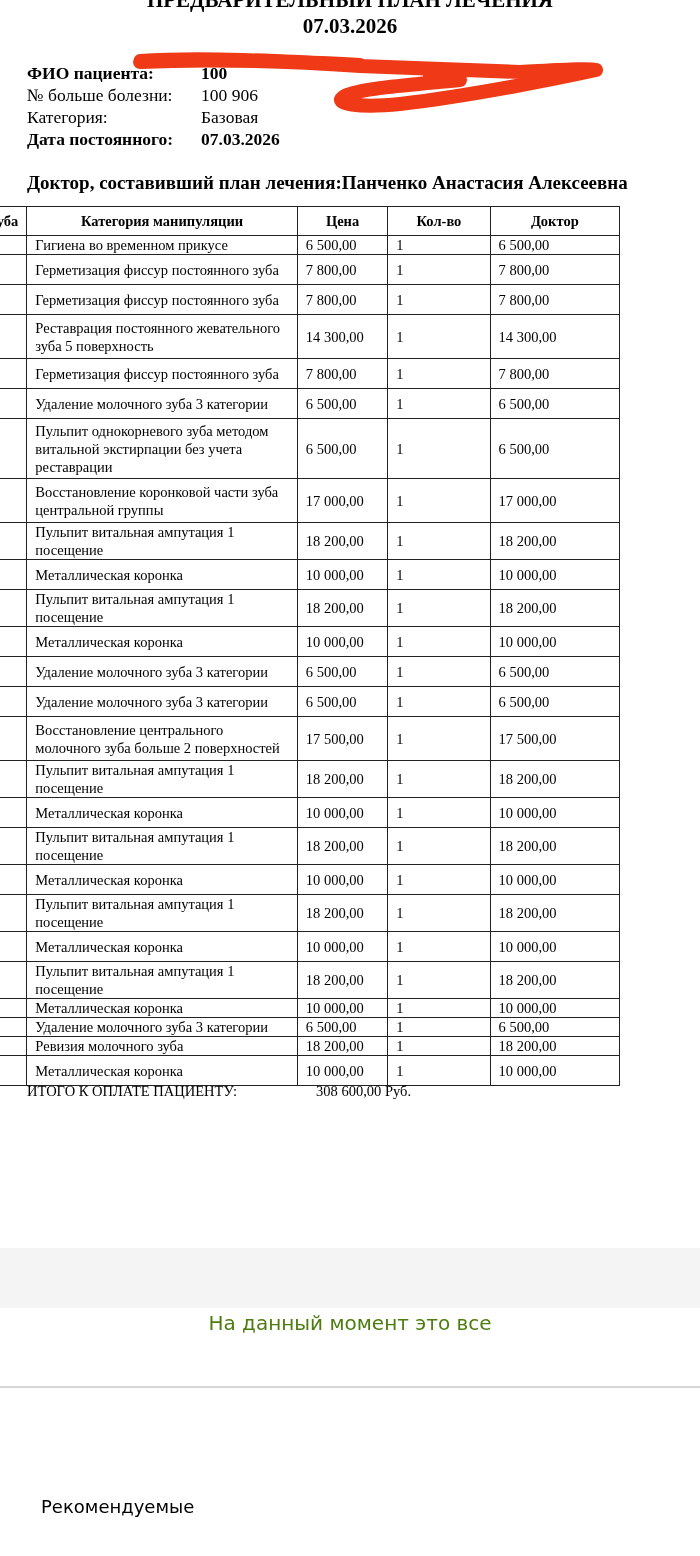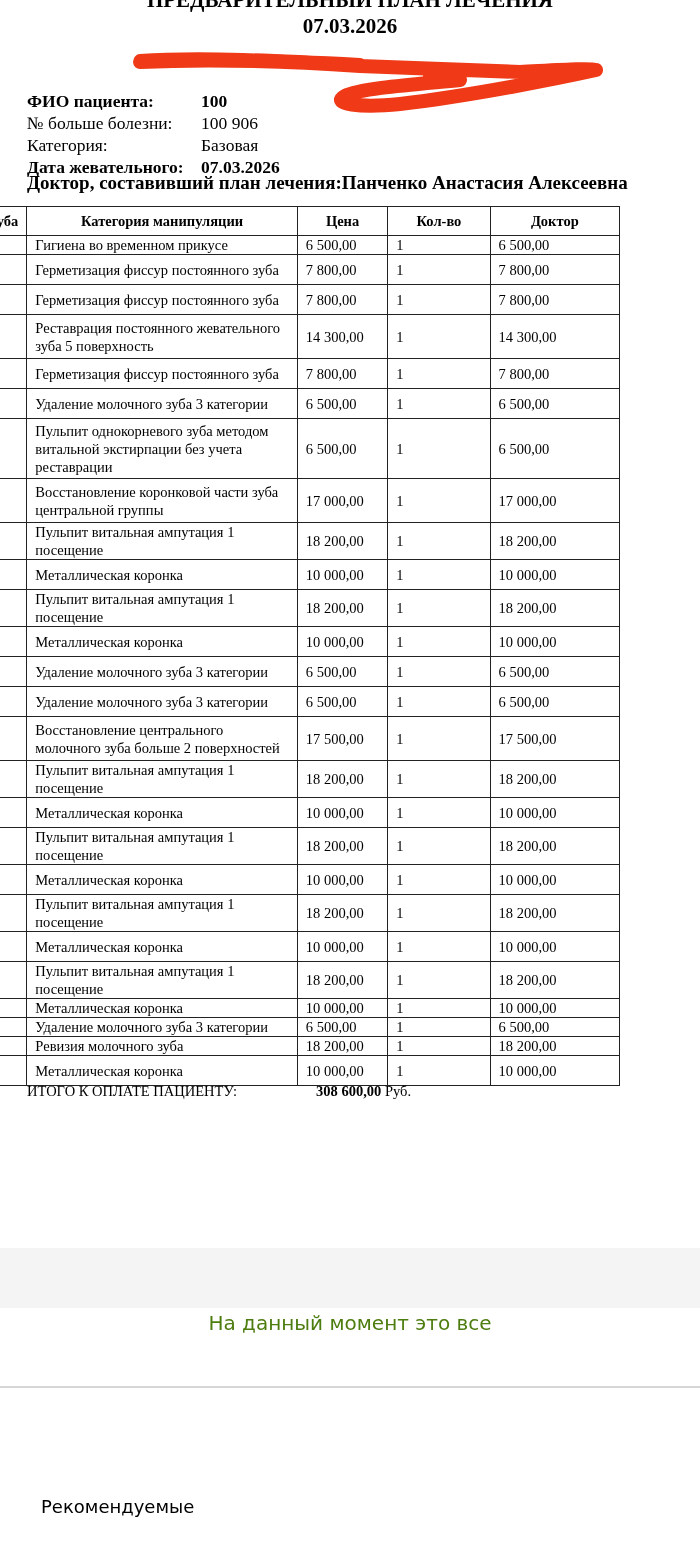--- a/index.html
+++ b/index.html
@@ -8,21 +8,21 @@
     background: #ffffff; color: #000;
     font-family: "Liberation Serif", serif;
   }
   .doc-title {
     position: absolute; left: 0; width: 700px; text-align: center;
     font-weight: bold; font-size: 21px; line-height: 24px;
   }
   .doc-title.t1 { top: -12px; }
   .doc-title.t2 { top: 14px; }
   .info { position: absolute; left: 27px; font-size: 17.5px; line-height: 22px; }
-  .info .lbl { display: inline-block; width: 174px; margin-top: 28px; }
+  .info .lbl { display: inline-block; width: 174px; }
   .info.bold { font-weight: bold; }
   .doctor {
     position: absolute; left: 27px; top: 172px; font-weight: bold; font-size: 19px;
   }
   .redact { position: absolute; left: 0; top: 0; pointer-events: none; }
   table.plan {
     position: absolute; left: -80px; top: 206px;
     border-collapse: collapse; font-size: 14.5px;
   }
   table.plan th, table.plan td {
@@ -34,21 +34,21 @@
   table.plan td { text-align: left; }
   .c-tooth { width: 116px; }
   .c-name { width: 319px; }
   .c-price { width: 88px; }
   .c-qty { width: 109px; }
   .c-sum { width: 140px; }
   .total {
     position: absolute; left: 27px; top: 1083px; font-size: 14.5px;
   }
   .total .lbl { font-weight: normal; display: inline-block; width: 289px; }
-  .total .amt { font-weight: bold; }
+  .total .amt { font-weight: normal; }
   .gray-band {
     position: absolute; left: 0; top: 1248px; width: 700px; height: 60px; background: #f4f4f4;
   }
   .end-line {
     position: absolute; left: 0; top: 1386px; width: 700px; height: 2px; background: #d6d6d6;
   }
   .end-text {
     position: absolute; left: 0; width: 700px; top: 1311px; text-align: center;
     font-family: "DejaVu Sans", sans-serif; font-size: 20px; color: #4d7c0f;
   }
@@ -66,21 +66,21 @@
 <div class="info bold" style="top:62px">
   <span class="lbl">ФИО пациента:</span><span>100</span>
 </div>
 <div class="info" style="top:84px">
   <span class="lbl">№ больше болезни:</span><span>100   906</span>
 </div>
 <div class="info" style="top:106px">
   <span class="lbl">Категория:</span><span>Базовая</span>
 </div>
 <div class="info bold" style="top:128px">
-  <span class="lbl">Дата жевательного:</span><span>07.03.2026</span>
+  <span class="lbl">Дата постоянного:</span><span>07.03.2026</span>
 </div>
 
 <svg class="redact" width="700" height="130">
   <path d="M140 62 C 220 58, 300 62, 360 66 L 520 72 C 560 70, 590 68, 596 70 C 560 78, 470 96, 400 104 C 360 108, 330 104, 345 96 C 360 88, 420 84, 460 80 L 430 76" fill="none" stroke="#f03a17" stroke-width="14" stroke-linecap="round" stroke-linejoin="round"></path>
   <path d="M140 60 C 200 56, 280 60, 360 64" fill="none" stroke="#f03a17" stroke-width="12" stroke-linecap="round"></path>
 </svg>
 
 <div class="doctor">
   <span>Доктор, составивший план лечения:</span><span>Панченко Анастасия Алексеевна</span>
 </div>

